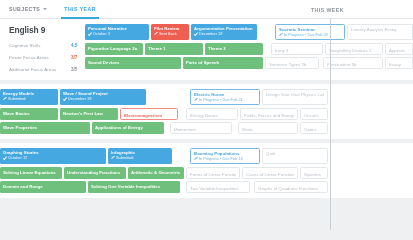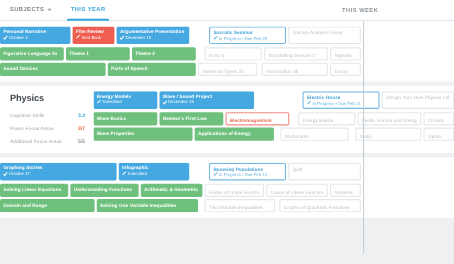--- a/index.html
+++ b/index.html
@@ -222,20 +222,35 @@
     </div>
     <div class="tb-thisweek">
       <span>THIS WEEK</span>
     </div>
   </div>
 
   <div class="weekline"></div>
 
   <div class="sections" id="sections">
       <div class="section">
+        <div class="meta">
+          <div class="subject-title">English 9</div>
+          <div class="metarow">
+            <div class="lbl">Cognitive Skills</div>
+            <div class="val blue">4.5</div>
+          </div>
+          <div class="metarow">
+            <div class="lbl">Power Focus Areas</div>
+            <div class="val orange">3/7</div>
+          </div>
+          <div class="metarow">
+            <div class="lbl">Additional Focus Areas</div>
+            <div class="val grey">3/5</div>
+          </div>
+        </div>
         <div class="tracks">
           <div class="track tall">
             <div class="chip blue" style="left: 0px; width: 64px;">
               <div class="t1">Personal Narrative</div>
               <div class="t2">
                 <span class="tick"></span>
                 <span>October 3</span>
               </div>
             </div>
             <div class="chip red" style="left: 66px; width: 38px;">
@@ -296,35 +311,20 @@
             <div class="chip ghost ghost-tall" style="left: 238px; width: 60px;">
               <div class="t1">Punctuation 3b</div>
             </div>
             <div class="chip ghost ghost-tall" style="left: 300px; width: 28px;">
               <div class="t1">Essay</div>
             </div>
           </div>
         </div>
       </div>
       <div class="section">
-        <div class="meta">
-          <div class="subject-title">Physics</div>
-          <div class="metarow">
-            <div class="lbl">Cognitive Skills</div>
-            <div class="val blue">3.3</div>
-          </div>
-          <div class="metarow">
-            <div class="lbl">Power Focus Areas</div>
-            <div class="val orange">3/7</div>
-          </div>
-          <div class="metarow">
-            <div class="lbl">Additional Focus Areas</div>
-            <div class="val grey">5/5</div>
-          </div>
-        </div>
         <div class="tracks">
           <div class="track tall">
             <div class="chip blue" style="left: 0px; width: 58px;">
               <div class="t1">Energy Models</div>
               <div class="t2">
                 <span class="pencil"></span>
                 <span>Submitted</span>
               </div>
             </div>
             <div class="chip blue" style="left: 60px; width: 86px;">

